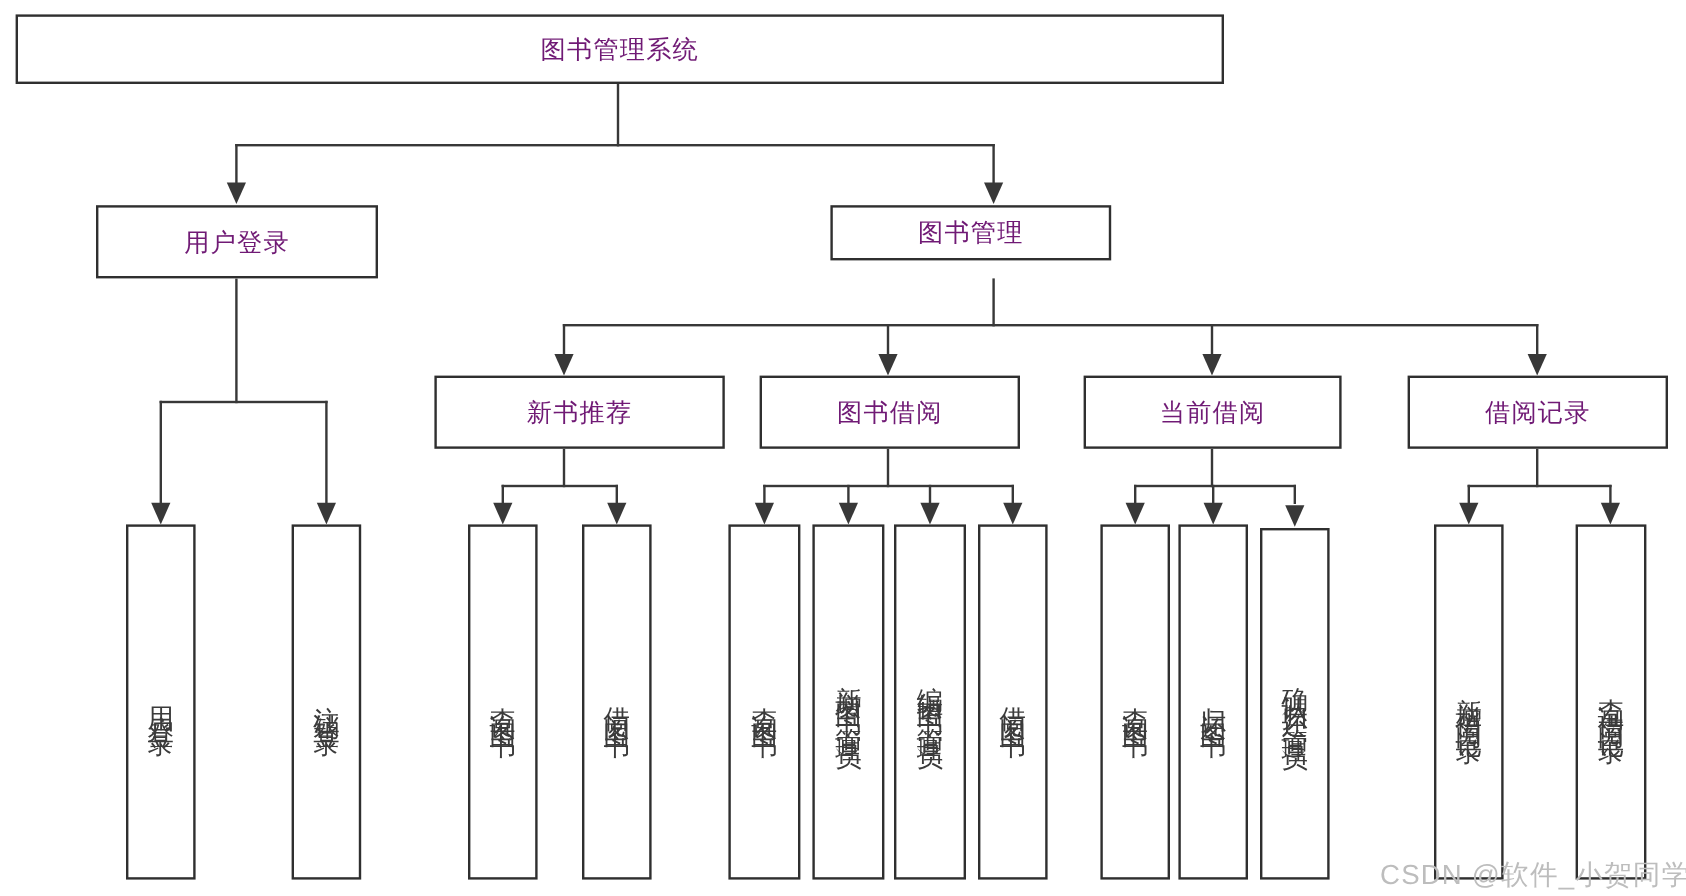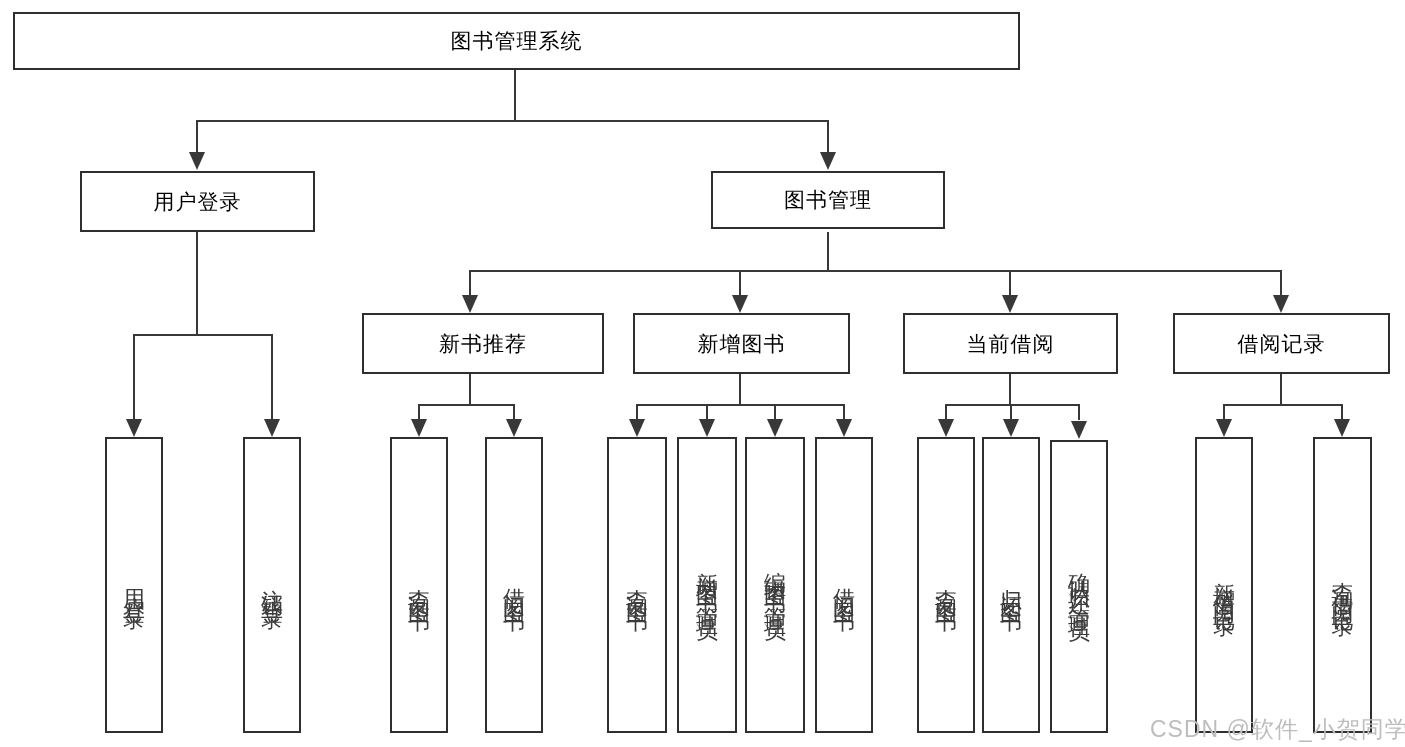--- a/index.html
+++ b/index.html
@@ -3,21 +3,21 @@
 <meta charset="utf-8">
 <style>
   html, body { margin:0; padding:0; background:#ffffff; }
   .canvas {
     position:relative; width:1405px; height:747px; background:#ffffff;
     font-family:"Liberation Sans","DejaVu Sans",sans-serif; overflow:hidden;
   }
   .hbox {
     position:absolute; box-sizing:border-box; border:2px solid #2f2f2f;
     background:#ffffff; display:flex; align-items:center; justify-content:center;
-    font-size:21px; color:#000000; letter-spacing:1px;
+    font-size:21px; color:#701a75; letter-spacing:1px;
   }
   .vbox {
     position:absolute; box-sizing:border-box; border:2px solid #2f2f2f;
     background:#ffffff; display:flex; align-items:center; justify-content:center;
   }
   .vbox span {
     writing-mode:vertical-rl; text-orientation:mixed; white-space:nowrap;
     font-size:22px; letter-spacing:7px; color:#3b3b3b;
   }
   .vl { position:absolute; width:2px; background:#383838; }
@@ -96,29 +96,29 @@
   <div class="arr" style="left:1216px;top:419px"></div>
   <div class="arr" style="left:1334px;top:419px"></div>
 
   <div class="hbox" style="left:13px;top:12px;width:1007px;height:58px">
     <span>图书管理系统</span>
   </div>
 
   <div class="hbox" style="left:80px;top:171px;width:235px;height:61px">
     <span>用户登录</span>
   </div>
-  <div class="hbox" style="left:711px;top:171px;width:234px;height:58px">
+  <div class="hbox" style="left:692px;top:171px;width:234px;height:46px">
     <span>图书管理</span>
   </div>
 
   <div class="hbox" style="left:362px;top:313px;width:242px;height:61px">
     <span>新书推荐</span>
   </div>
   <div class="hbox" style="left:633px;top:313px;width:217px;height:61px">
-    <span>新增图书</span>
+    <span>图书借阅</span>
   </div>
   <div class="hbox" style="left:1173px;top:313px;width:217px;height:61px">
     <span>借阅记录</span>
   </div>
   <div class="hbox" style="left:903px;top:313px;width:215px;height:61px">
     <span>当前借阅</span>
   </div>
 
   <div class="vbox" style="left:105px;top:437px;width:58px;height:296px">
     <span>用户登录</span>

